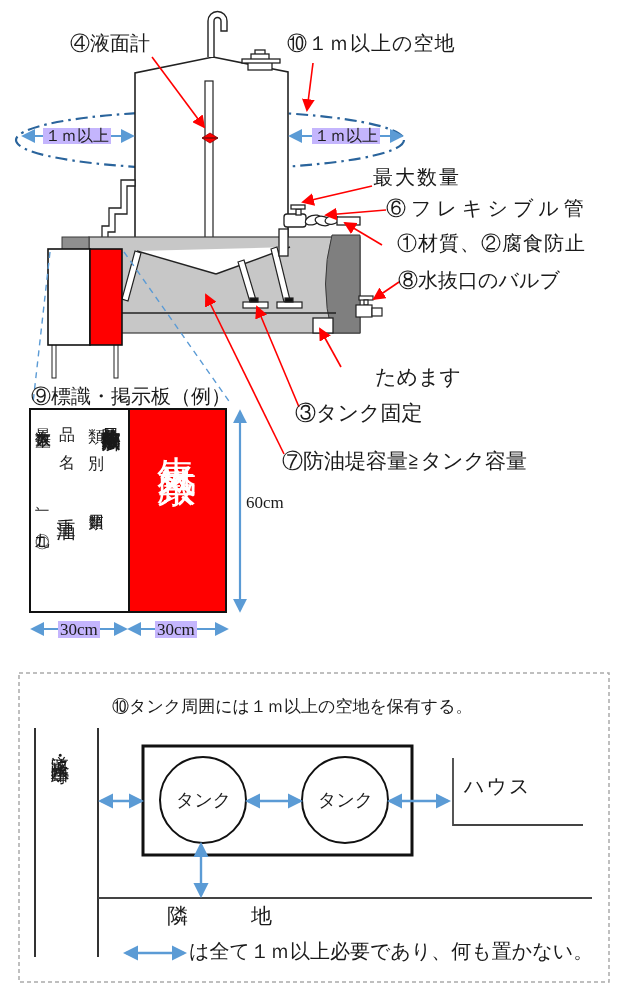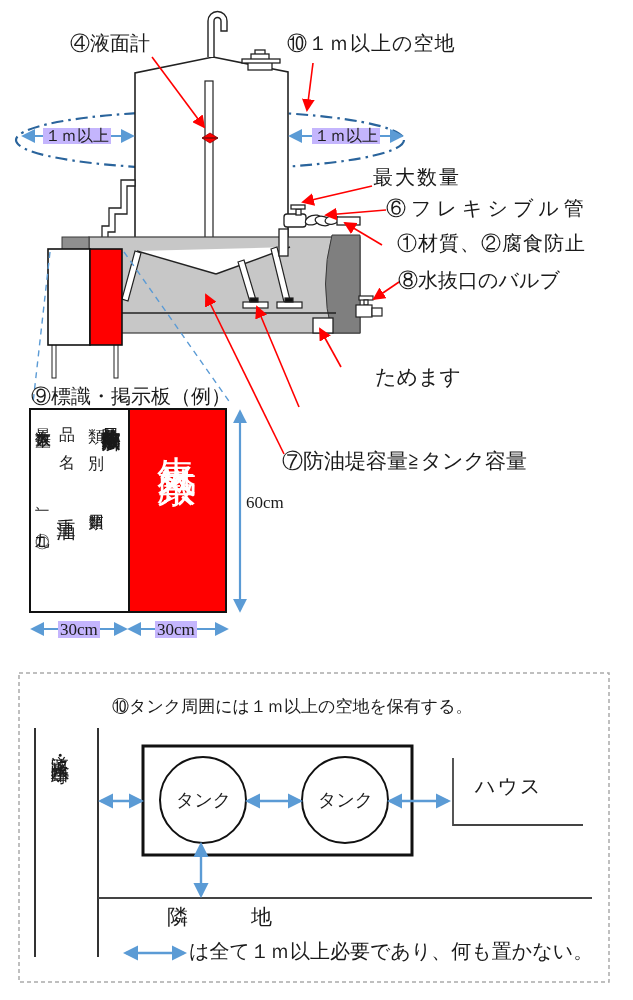--- a/index.html
+++ b/index.html
@@ -157,20 +157,21 @@
 
 <div class="lbl fs20" style="left:70px;top:33px;">④液面計</div>
 <div class="lbl fs20" style="left:287px;top:33px;letter-spacing:1px;">⑩１ｍ以上の空地</div>
 <div class="lbl bgw" style="left:43px;top:128px;font-size:16px;">１ｍ以上</div>
 <div class="lbl bgw" style="left:312px;top:128px;font-size:16px;">１ｍ以上</div>
 <div class="lbl fs20" style="left:373px;top:167px;letter-spacing:2px;">最大数量</div>
 <div class="lbl fs20" style="left:386px;top:198px;letter-spacing:5px;">⑥フレキシブル管</div>
 <div class="lbl fs20" style="left:398px;top:270px;">⑧水抜口のバルブ</div>
 <div class="lbl fs20" style="left:397px;top:233px;letter-spacing:1px;">①材質、②腐食防止</div>
 <div class="lbl" style="left:341px;top:367px;font-size:21px;margin-left:34px;">ためます</div>
+<div class="lbl" style="left:295px;top:403px;font-size:21px;">③タンク固定</div>
 <div class="lbl fs20" style="left:31px;top:386px;">⑨標識・掲示板（例）</div>
 
 <div class="lbl" style="left:282px;top:451px;font-size:21px;">⑦防油堤容量≧タンク容量</div>
 <div class="signbox">
   <div class="sign-white"></div>
   <div class="sign-red" style="background:#ff0000;"></div>
 </div>
 <div class="lbl vtext facility">小量危険物貯蔵取扱所</div>
 <div class="lbl vtext f-lab" style="left:88px;top:415px;letter-spacing:28px;">類別</div>
 <div class="lbl vtext f-val" style="left:88px;top:503px;">第四類</div>
@@ -180,17 +181,17 @@
 <div class="lbl vtext f-val" style="left:34px;top:503px;letter-spacing:1.5px;">一、九〇〇Ｌ</div>
 <div class="lbl vtext fire">火気厳禁</div>
 <div class="lbl" style="left:246px;top:494px;font-size:17px;">60cm</div>
 <div class="lbl bgw" style="left:58px;top:621px;font-size:17px;">30cm</div>
 <div class="lbl bgw" style="left:155px;top:621px;font-size:17px;">30cm</div>
 
 <div class="lbl" style="left:112px;top:698px;font-size:17px;">⑩タンク周囲には１ｍ以上の空地を保有する。</div>
 <div class="lbl vtext" style="left:51px;top:741px;font-size:19px;letter-spacing:2px;">道路・水路等</div>
 <div class="lbl" style="left:176px;top:791px;font-size:18px;">タンク</div>
 <div class="lbl" style="left:318px;top:791px;font-size:18px;">タンク</div>
-<div class="lbl fs20" style="left:464px;top:776px;letter-spacing:2px;margin-left:11px;">ハウス</div>
-<div class="lbl" style="left:167px;top:907px;font-size:21px;">隣　　　地</div>
+<div class="lbl fs20" style="left:464px;top:776px;letter-spacing:2px;">ハウス</div>
+<div class="lbl" style="left:167px;top:907px;font-size:21px;font-family:Liberation Mono, monospace;">隣　　　地</div>
 <div class="lbl fs20" style="left:189px;top:941px;">は全て１ｍ以上必要であり、何も置かない。</div>
 
 </div>
 
 </body></html>

